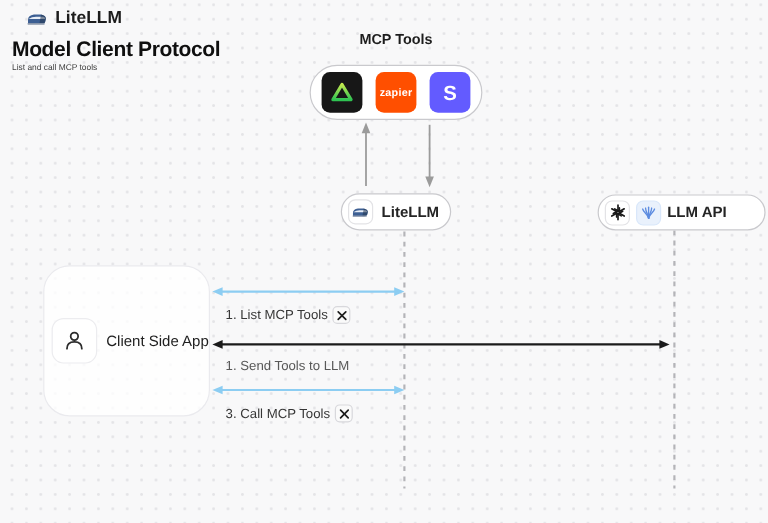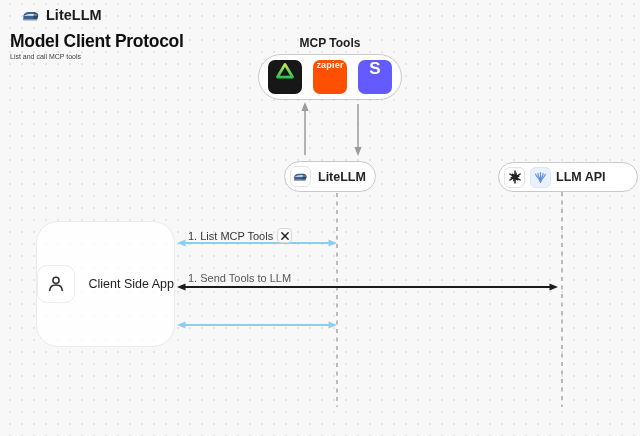--- a/index.html
+++ b/index.html
@@ -22,50 +22,50 @@
   
   .brand{position:absolute;left:22px;top:7px;display:flex;align-items:center;gap:6px;
          font-size:14.5px;font-weight:700;color:#1c1c1c;}
   .title{position:absolute;left:10px;top:31px;font-size:17.5px;font-weight:800;
          color:#0f0f0f;letter-spacing:-0.3px;}
   .subtitle{position:absolute;left:10px;top:53px;font-size:7px;color:#3d3d3d;}
 
   
   .pill{position:absolute;background:#fff;border:1px solid #c9c9cd;border-radius:999px;
         display:flex;align-items:center;box-sizing:border-box;}
-  .mcp-label{position:absolute;left:258px;top:36px;width:144px;text-align:center;
+  .mcp-label{position:absolute;left:258px;top:26px;width:144px;text-align:center;
              font-size:12px;font-weight:600;color:#1d1d1d;}
   .mcp-pill{left:258px;top:54px;width:144px;height:46px;justify-content:center;gap:11px;}
-  .tool-sq{width:34px;height:34px;border-radius:7px;display:flex;align-items:flex-start;
+  .tool-sq{width:34px;height:34px;border-radius:7px;display:flex;align-items:center;
            justify-content:center;box-sizing:border-box;}
   .tool-sq.zapier{background:#ff4f00;}
   .tool-sq.tri{background:#171717;}
   .tool-sq.stripe{background:#635bff;}
   .zapier-txt{color:#fff;font-weight:800;font-size:9px;letter-spacing:0.2px;}
   .stripe-txt{color:#fff;font-weight:800;font-size:17px;line-height:1;}
 
   .litellm-pill{left:284px;top:161px;width:92px;height:31px;padding-left:5px;gap:7px;}
   .llmapi-pill{left:498px;top:162px;width:140px;height:30px;padding-left:5px;gap:5px;}
   .mini-sq{width:21px;height:21px;border-radius:6px;background:#fff;border:1px solid #e3e3e6;
            display:flex;align-items:center;justify-content:center;box-sizing:border-box;flex:none;}
   .mini-sq.blue{background:#e9f1fc;border-color:#d9e7fa;}
   .node-label{font-size:12.5px;font-weight:600;color:#242424;white-space:nowrap;}
 
   .client-box{position:absolute;left:36px;top:221px;width:139px;height:126px;
               border-radius:22px;background:rgba(255,255,255,0.78);
               border:1px solid #eaeaee;display:flex;align-items:center;
-              justify-content:space-between;gap:8px;box-sizing:border-box;}
+              justify-content:flex-end;gap:8px;box-sizing:border-box;}
   .client-icon-sq{width:38px;height:38px;border-radius:10px;background:#fff;
                   border:1px solid #ececef;display:flex;align-items:center;
                   justify-content:center;box-sizing:border-box;flex:none;}
   .client-label{font-size:12.5px;font-weight:500;color:#1f1f1f;}
 
   
   .step-label{position:absolute;font-size:11px;font-weight:500;color:#363636;
-              display:flex;align-items:center;gap:4px;white-space:nowrap;}
+              display:flex;align-items:center;gap:4px;white-space:nowrap;margin-top:27px;}
   .step-label.gray{color:#585858;}
   .step-1{left:188px;top:228px;}
   .step-2{left:188px;top:272px;}
   .step-3{left:188px;top:310px;}
   .tool-badge{width:15px;height:15px;border-radius:4px;background:#fafafa;
               border:1px solid #d8d8dc;display:inline-flex;align-items:center;
               justify-content:center;box-sizing:border-box;}
 </style>
 </head>
 <body>
@@ -206,14 +206,25 @@
           <line x1="9.8" y1="2.2" x2="2.2" y2="9.8"></line>
         </g>
       </svg>
     </span>
   </div>
 
   <div class="step-label step-2 gray">
     <span>1. Send Tools to LLM</span>
   </div>
 
+  <div class="step-label step-3">
+    <span>3. Call MCP Tools</span>
+    <span class="tool-badge">
+      <svg width="10" height="10" viewBox="0 0 12 12">
+        <g stroke="#1d1d1d" stroke-width="1.7" stroke-linecap="round">
+          <line x1="2.2" y1="2.2" x2="9.8" y2="9.8"></line>
+          <line x1="9.8" y1="2.2" x2="2.2" y2="9.8"></line>
+        </g>
+      </svg>
+    </span>
+  </div>
 
 </div>
 
 </body></html>

